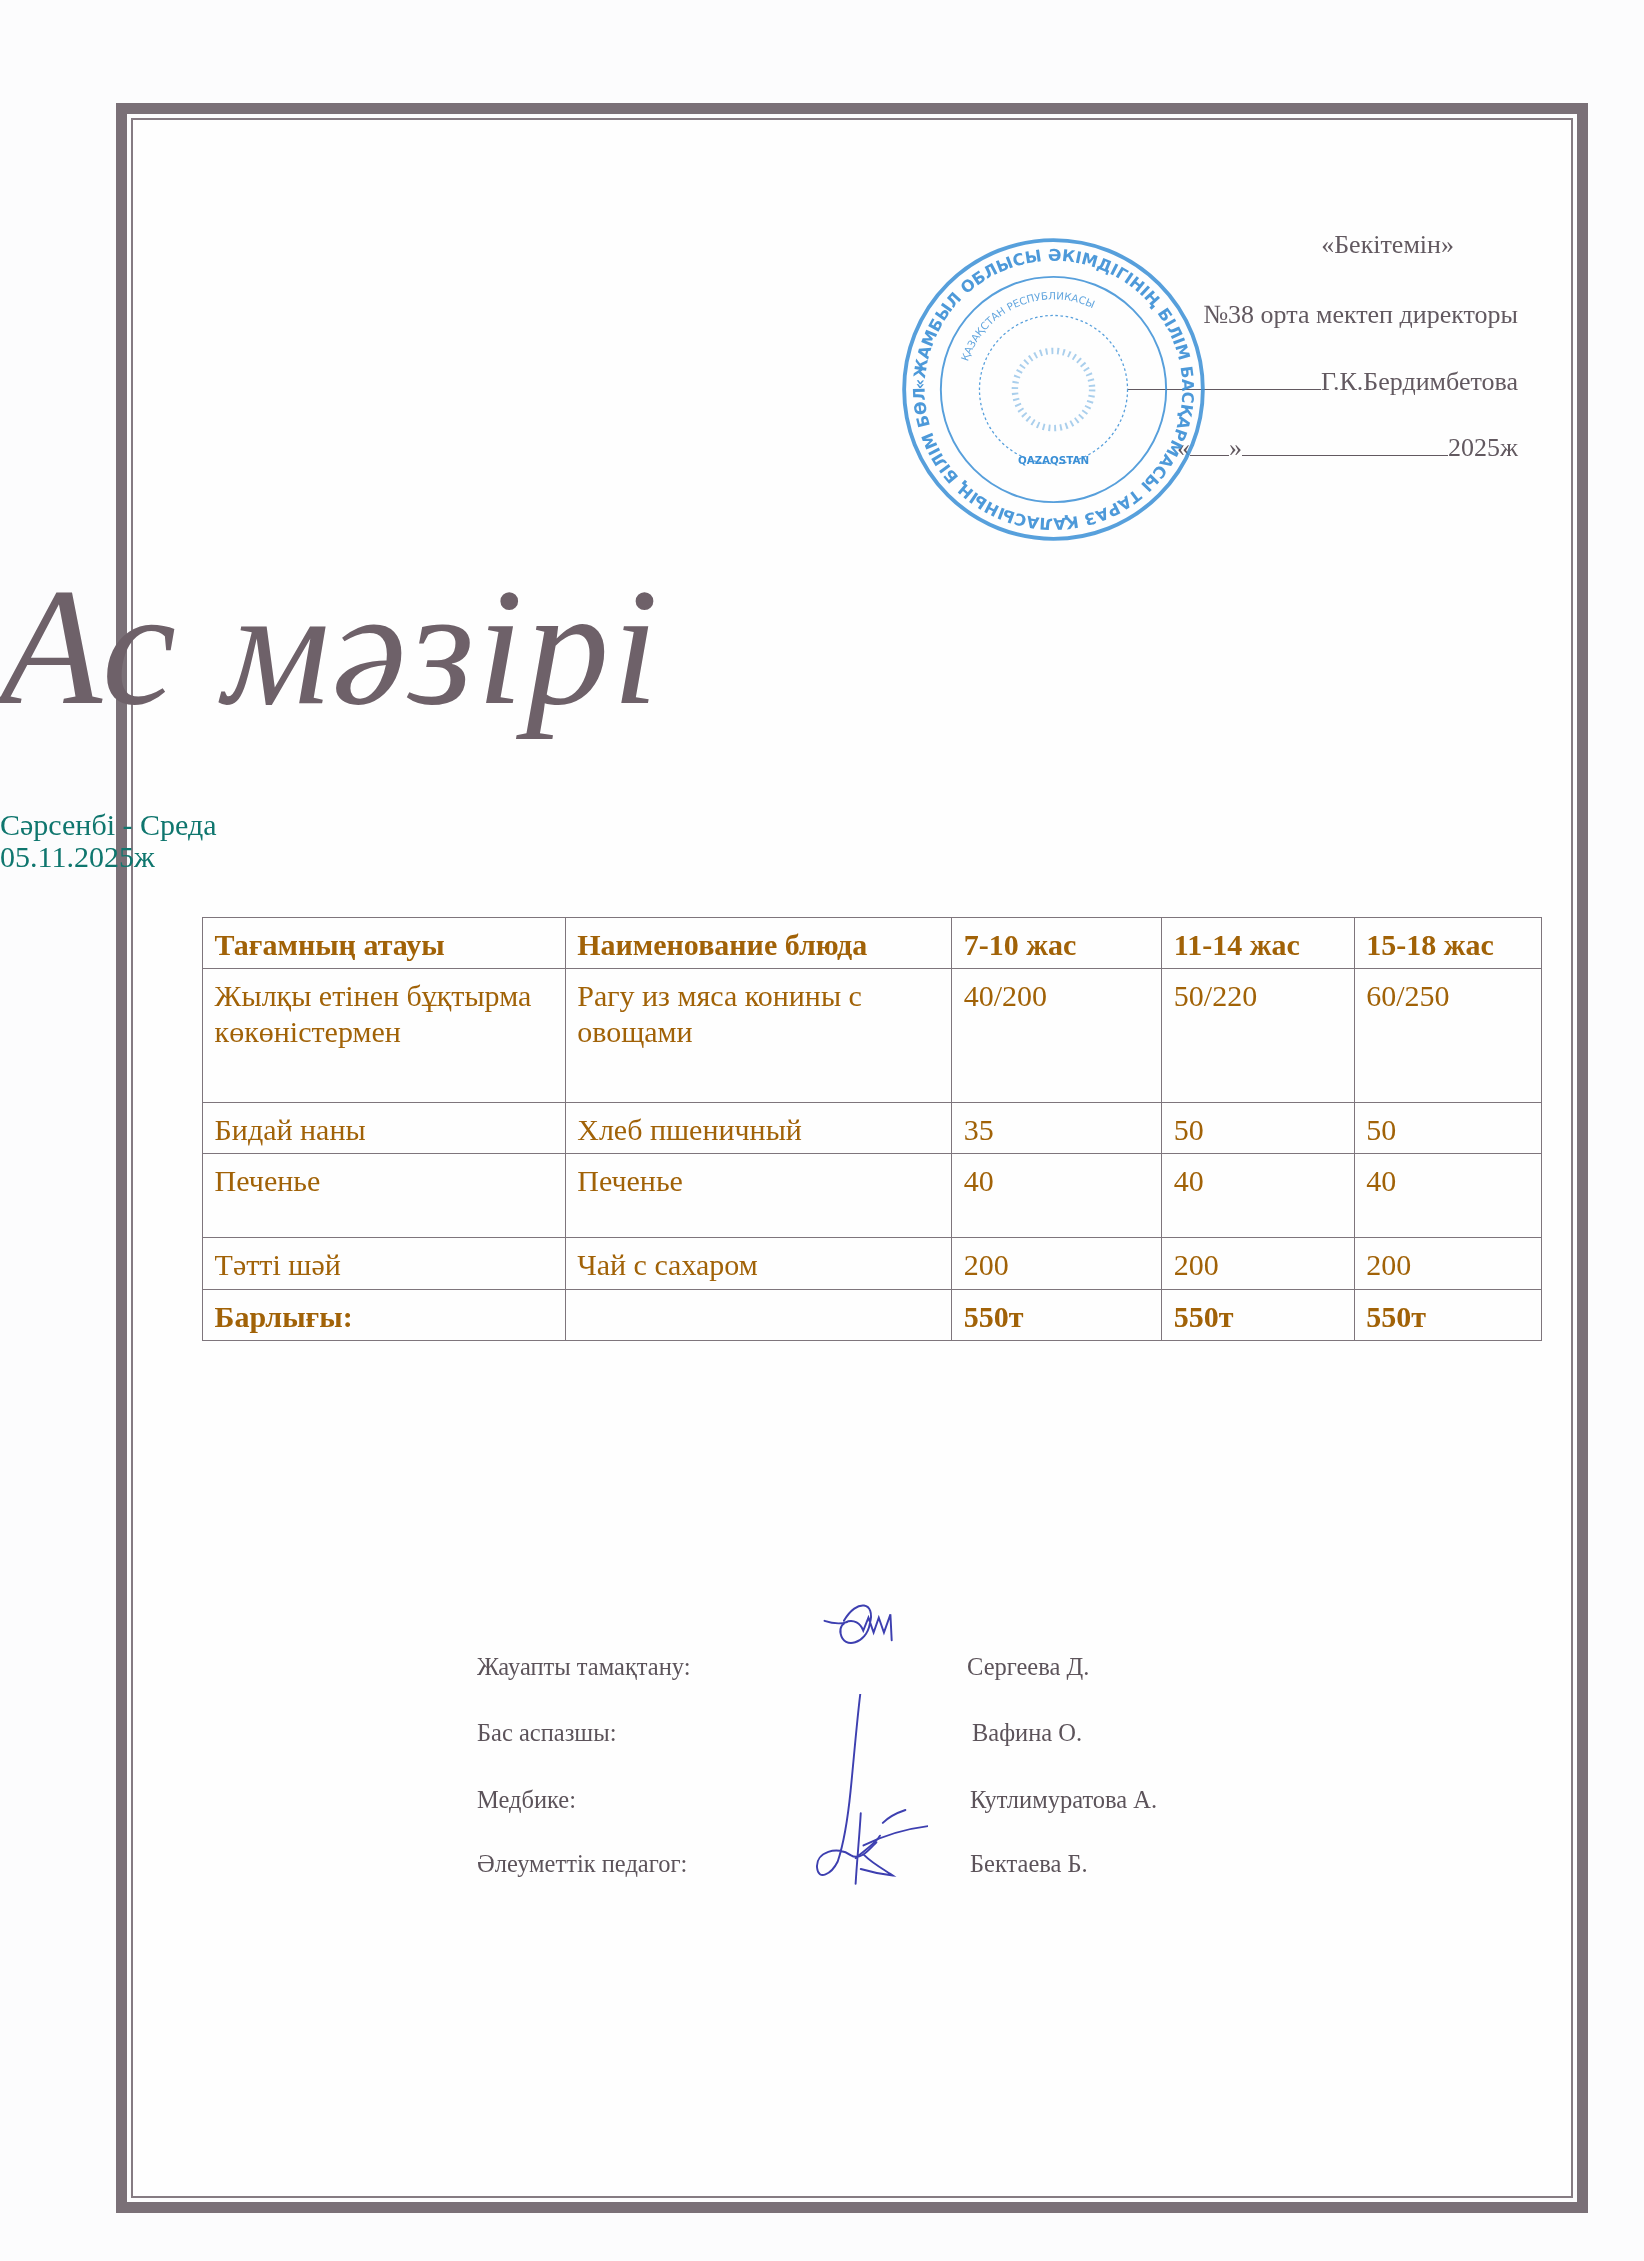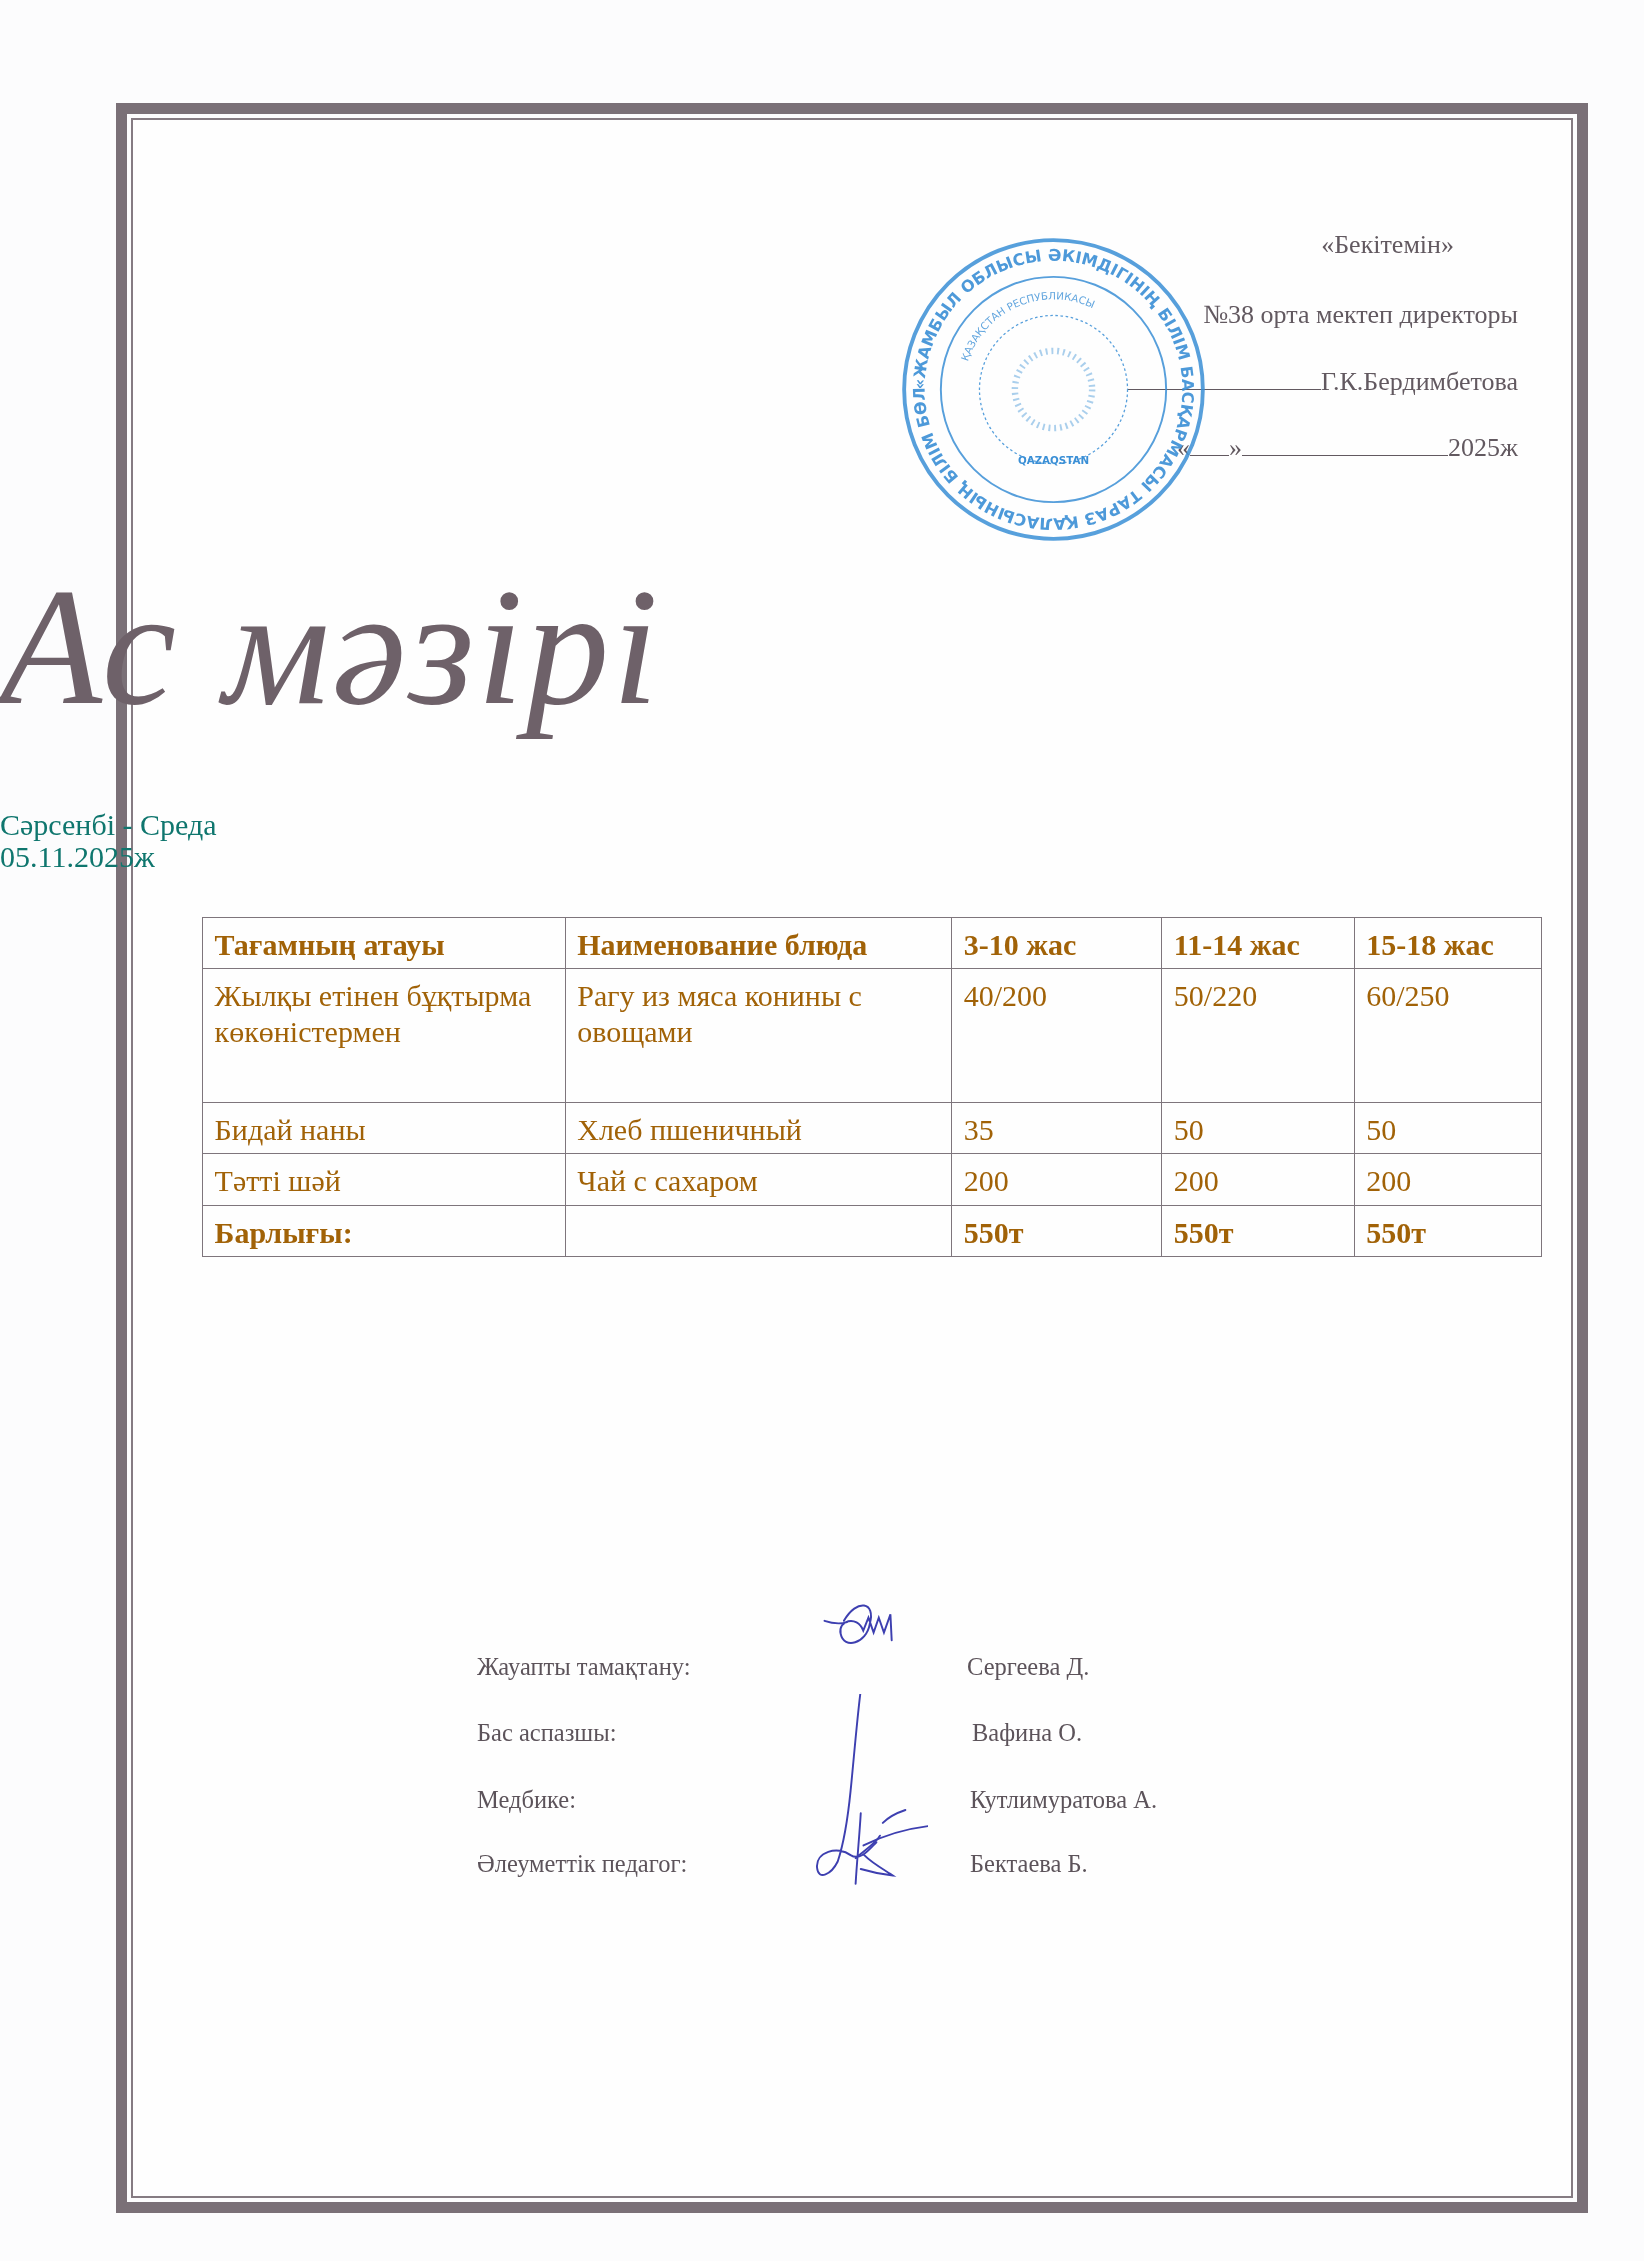--- a/index.html
+++ b/index.html
@@ -116,37 +116,44 @@
 <div class="subtitle">
   <div>Сәрсенбі - Среда</div>
   <div>05.11.2025ж</div>
 </div>
 
 <table class="menu">
   <tbody>
       <tr>
     <th class="c1">Тағамның атауы</th>
     <th class="c2">Наименование блюда</th>
-    <th class="c3">3-10 жас</th>
+    <th class="c3">7-10 жас</th>
     <th class="c4">11-14 жас</th>
     <th class="c5">15-18 жас</th>
   </tr>
   <tr class="row-tall-1">
     <td>Жылқы етінен бұқтырма көкөністермен</td>
     <td>Рагу из мяса конины с овощами</td>
     <td>40/200</td>
     <td>50/220</td>
     <td>60/250</td>
   </tr>
   <tr>
     <td>Бидай наны</td>
     <td>Хлеб пшеничный</td>
     <td>35</td>
     <td>50</td>
     <td>50</td>
+  </tr>
+  <tr class="row-biscuit">
+    <td>Печенье</td>
+    <td>Печенье</td>
+    <td>40</td>
+    <td>40</td>
+    <td>40</td>
   </tr>
   <tr>
     <td>Тәтті шәй</td>
     <td>Чай с сахаром</td>
     <td>200</td>
     <td>200</td>
     <td>200</td>
   </tr>
   <tr style="font-weight:bold">
     <td>Барлығы:</td>

